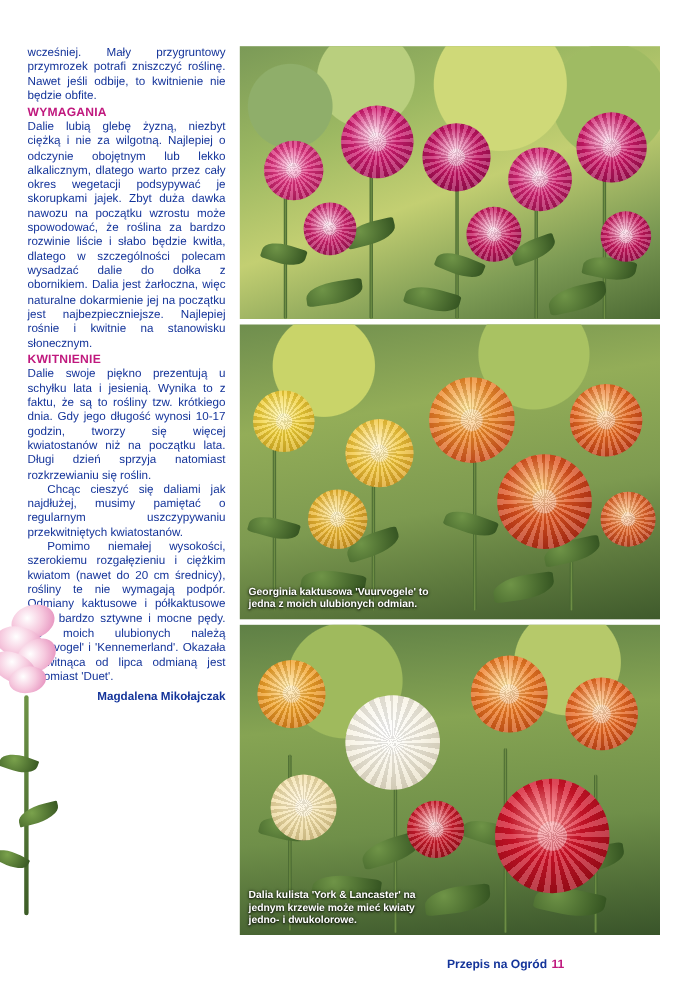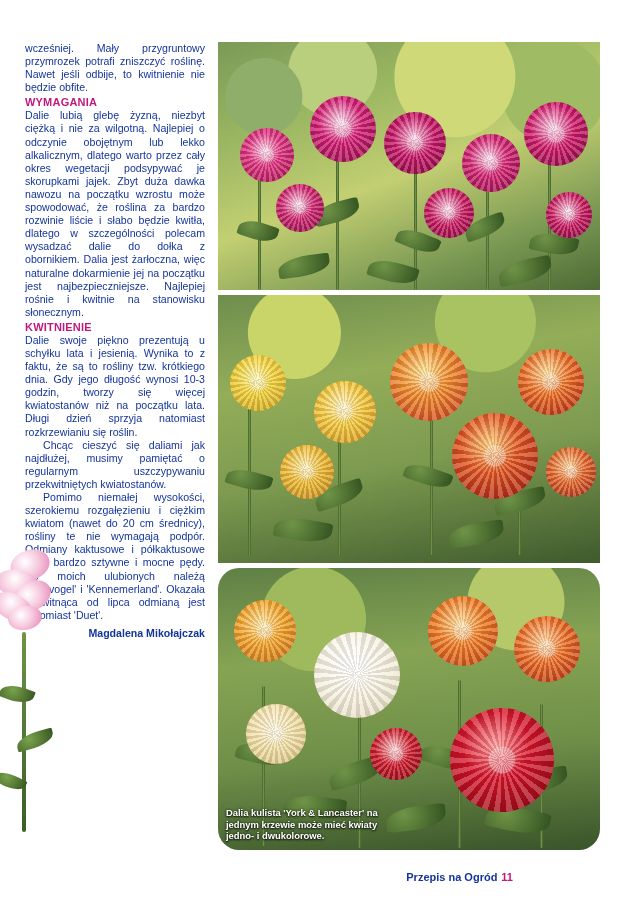--- a/index.html
+++ b/index.html
@@ -92,21 +92,20 @@
       radial-gradient(circle at 70% 10%, #a9c262 0 50px, transparent 51px),
       linear-gradient(170deg, #6f8e4e 0%, #93ad58 30%, #7d9a50 60%, #3f5a2c 100%);
   }
   
   #photo-dahlia-york {
     left: 218px; top: 568px; width: 382px; height: 282px;
     background:
       radial-gradient(circle at 25% 18%, #9fba5d 0 52px, transparent 53px),
       radial-gradient(circle at 78% 12%, #b6c96a 0 48px, transparent 49px),
       linear-gradient(175deg, #5f8046 0%, #86a453 32%, #6f8f49 64%, #39542a 100%);
-    border-radius: 21px;
   }
 
   
   .bloom {
     position: absolute;
     border-radius: 50%;
   }
   .bloom::after {
     content: "";
     position: absolute;
@@ -186,21 +185,21 @@
       <p>wcześniej. Mały przygruntowy przymrozek potrafi zniszczyć roślinę. Nawet jeśli odbije, to kwitnienie nie będzie obfite.</p>
     </div>
 
     <div class="section-head">WYMAGANIA</div>
     <div class="body-text">
       <p>Dalie lubią glebę żyzną, niezbyt ciężką i nie za wilgotną. Najlepiej o odczynie obojętnym lub lekko alkalicznym, dlatego warto przez cały okres wegetacji podsypywać je skorupkami jajek. Zbyt duża dawka nawozu na początku wzrostu może spowodować, że roślina za bardzo rozwinie liście i słabo będzie kwitła, dlatego w szczególności polecam wysadzać dalie do dołka z obornikiem. Dalia jest żarłoczna, więc naturalne dokarmienie jej na początku jest najbezpieczniejsze. Najlepiej rośnie i kwitnie na stanowisku słonecznym.</p>
     </div>
 
     <div class="section-head">KWITNIENIE</div>
     <div class="body-text">
-      <p>Dalie swoje piękno prezentują u schyłku lata i jesienią. Wynika to z faktu, że są to rośliny tzw. krótkiego dnia. Gdy jego długość wynosi 10-3 godzin, tworzy się więcej kwiatostanów niż na początku lata. Długi dzień sprzyja natomiast rozkrzewianiu się roślin.</p>
+      <p>Dalie swoje piękno prezentują u schyłku lata i jesienią. Wynika to z faktu, że są to rośliny tzw. krótkiego dnia. Gdy jego długość wynosi 10-17 godzin, tworzy się więcej kwiatostanów niż na początku lata. Długi dzień sprzyja natomiast rozkrzewianiu się roślin.</p>
       <p class="indent">Chcąc cieszyć się daliami jak najdłużej, musimy pamiętać o regularnym uszczypywaniu przekwitniętych kwiatostanów.</p>
       <p class="indent">Pomimo niemałej wysokości, szerokiemu rozgałęzieniu i ciężkim kwiatom (nawet do 20 cm średnicy), rośliny te nie wymagają podpór. Odmiany kaktusowe i półkaktusowe mają bardzo sztywne i mocne pędy. Do moich ulubionych należą 'Vuurvogel' i 'Kennemerland'. Okazała i kwitnąca od lipca odmianą jest natomiast 'Duet'.</p>
     </div>
 
     <div class="author">Magdalena Mikołajczak</div>
   </div>
 
   <div id="corner-flower">
     <div class="petal" style="left:18px; top:14px; width:40px; height:30px; transform:rotate(-18deg);"></div>
     <div class="petal" style="left:4px;  top:34px; width:44px; height:28px; transform:rotate(14deg);"></div>
@@ -282,20 +281,21 @@
 
     <div class="bloom" style="left:300px; top:54px;  width:66px; height:66px; background: radial-gradient(circle at 44% 36%, #ffe2a0 0%, #e96a21 42%, #a71c12 100%);"></div>
     <div class="petal-ring" style="left:300px; top:54px; width:66px; height:66px;"></div>
 
     <div class="bloom" style="left:62px;  top:150px; width:54px; height:54px; background: radial-gradient(circle at 45% 38%, #fff0b5 0%, #edb832 42%, #b97c15 100%);"></div>
     <div class="petal-ring" style="left:62px; top:150px; width:54px; height:54px;"></div>
 
     <div class="bloom" style="left:328px; top:152px; width:50px; height:50px; background: radial-gradient(circle at 45% 38%, #ffd8a0 0%, #e2662a 42%, #9c1d12 100%);"></div>
     <div class="petal-ring" style="left:328px; top:152px; width:50px; height:50px;"></div>
 
+    <div class="caption">Georginia kaktusowa 'Vuurvogele' to jedna z moich ulubionych odmian.</div>
   </div>
 
   <div class="photo" id="photo-dahlia-york">
     <div class="stem" style="left:44px;  top:118px; width:3px; height:160px;"></div>
     <div class="stem" style="left:140px; top:130px; width:3px; height:150px;"></div>
     <div class="stem" style="left:240px; top:112px; width:3px; height:168px;"></div>
     <div class="stem" style="left:322px; top:136px; width:3px; height:144px;"></div>
 
     <div class="leaf" style="left:18px;  top:176px; width:52px; height:20px; transform:rotate(14deg);"></div>
     <div class="leaf" style="left:110px; top:194px; width:56px; height:22px; transform:rotate(-16deg);"></div>

